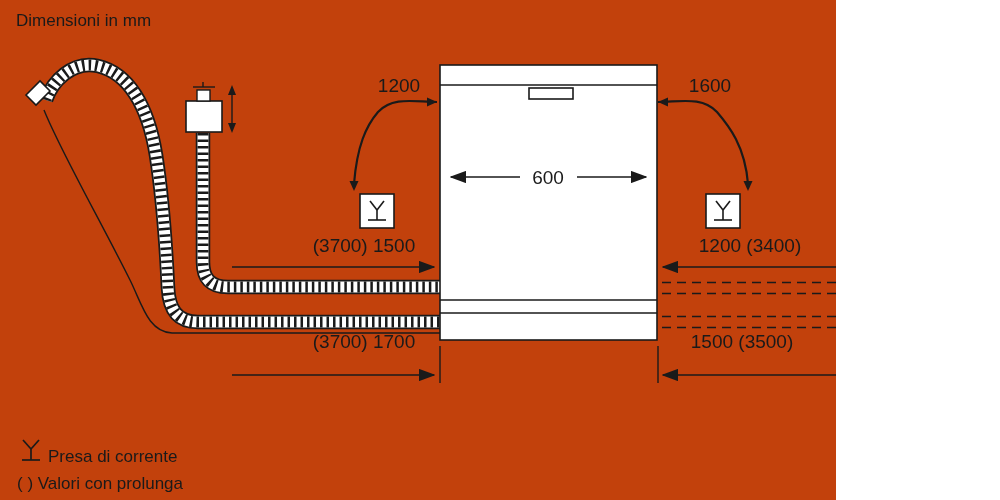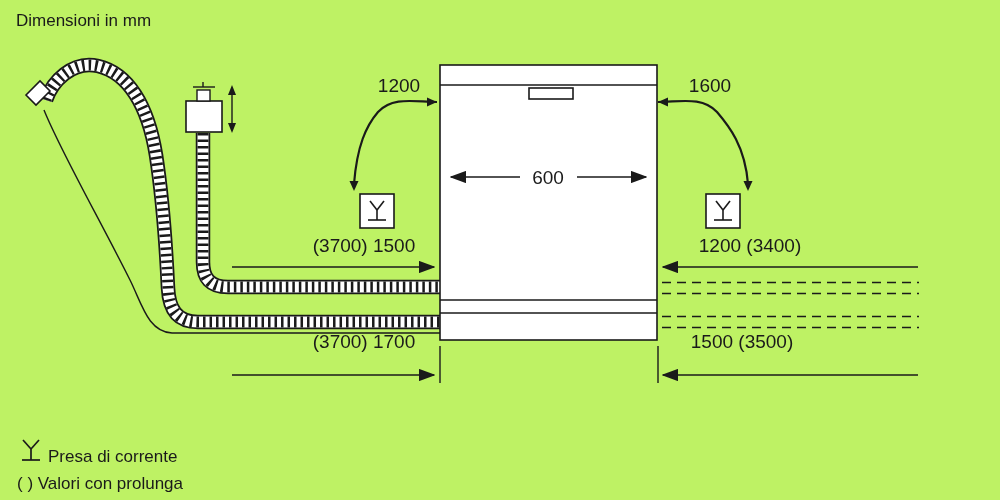--- a/index.html
+++ b/index.html
@@ -1,16 +1,16 @@
 <!DOCTYPE html>
 <html><head>
 <meta charset="utf-8">
 <style>
   html,body{margin:0;padding:0;background:#ffffff;}
-  .page{position:relative;width:1000px;height:500px;background:#bef264;overflow:hidden;
+  .page{position:relative;width:836px;height:500px;background:#c2410c;overflow:hidden;
         font-family:"Liberation Sans", sans-serif;}
   svg{display:block;}
   .ln{stroke:#1a1a1a;stroke-width:1.4;fill:none;}
   .ln-thick{stroke:#1a1a1a;stroke-width:2.2;fill:none;}
   .machine{stroke:#1a1a1a;stroke-width:1.6;fill:#ffffff;}
   .dash{stroke:#1a1a1a;stroke-width:1.3;fill:none;stroke-dasharray:9 6;}
   .hose-outer{stroke:#1a1a1a;stroke-width:14.5;fill:none;stroke-linecap:butt;}
   .hose-inner{stroke:#ffffff;stroke-width:11;fill:none;}
   .hose-ribs{stroke:#1a1a1a;stroke-width:11;fill:none;stroke-dasharray:2.5 4;}
   .cable{stroke:#1a1a1a;stroke-width:1.4;fill:none;}

